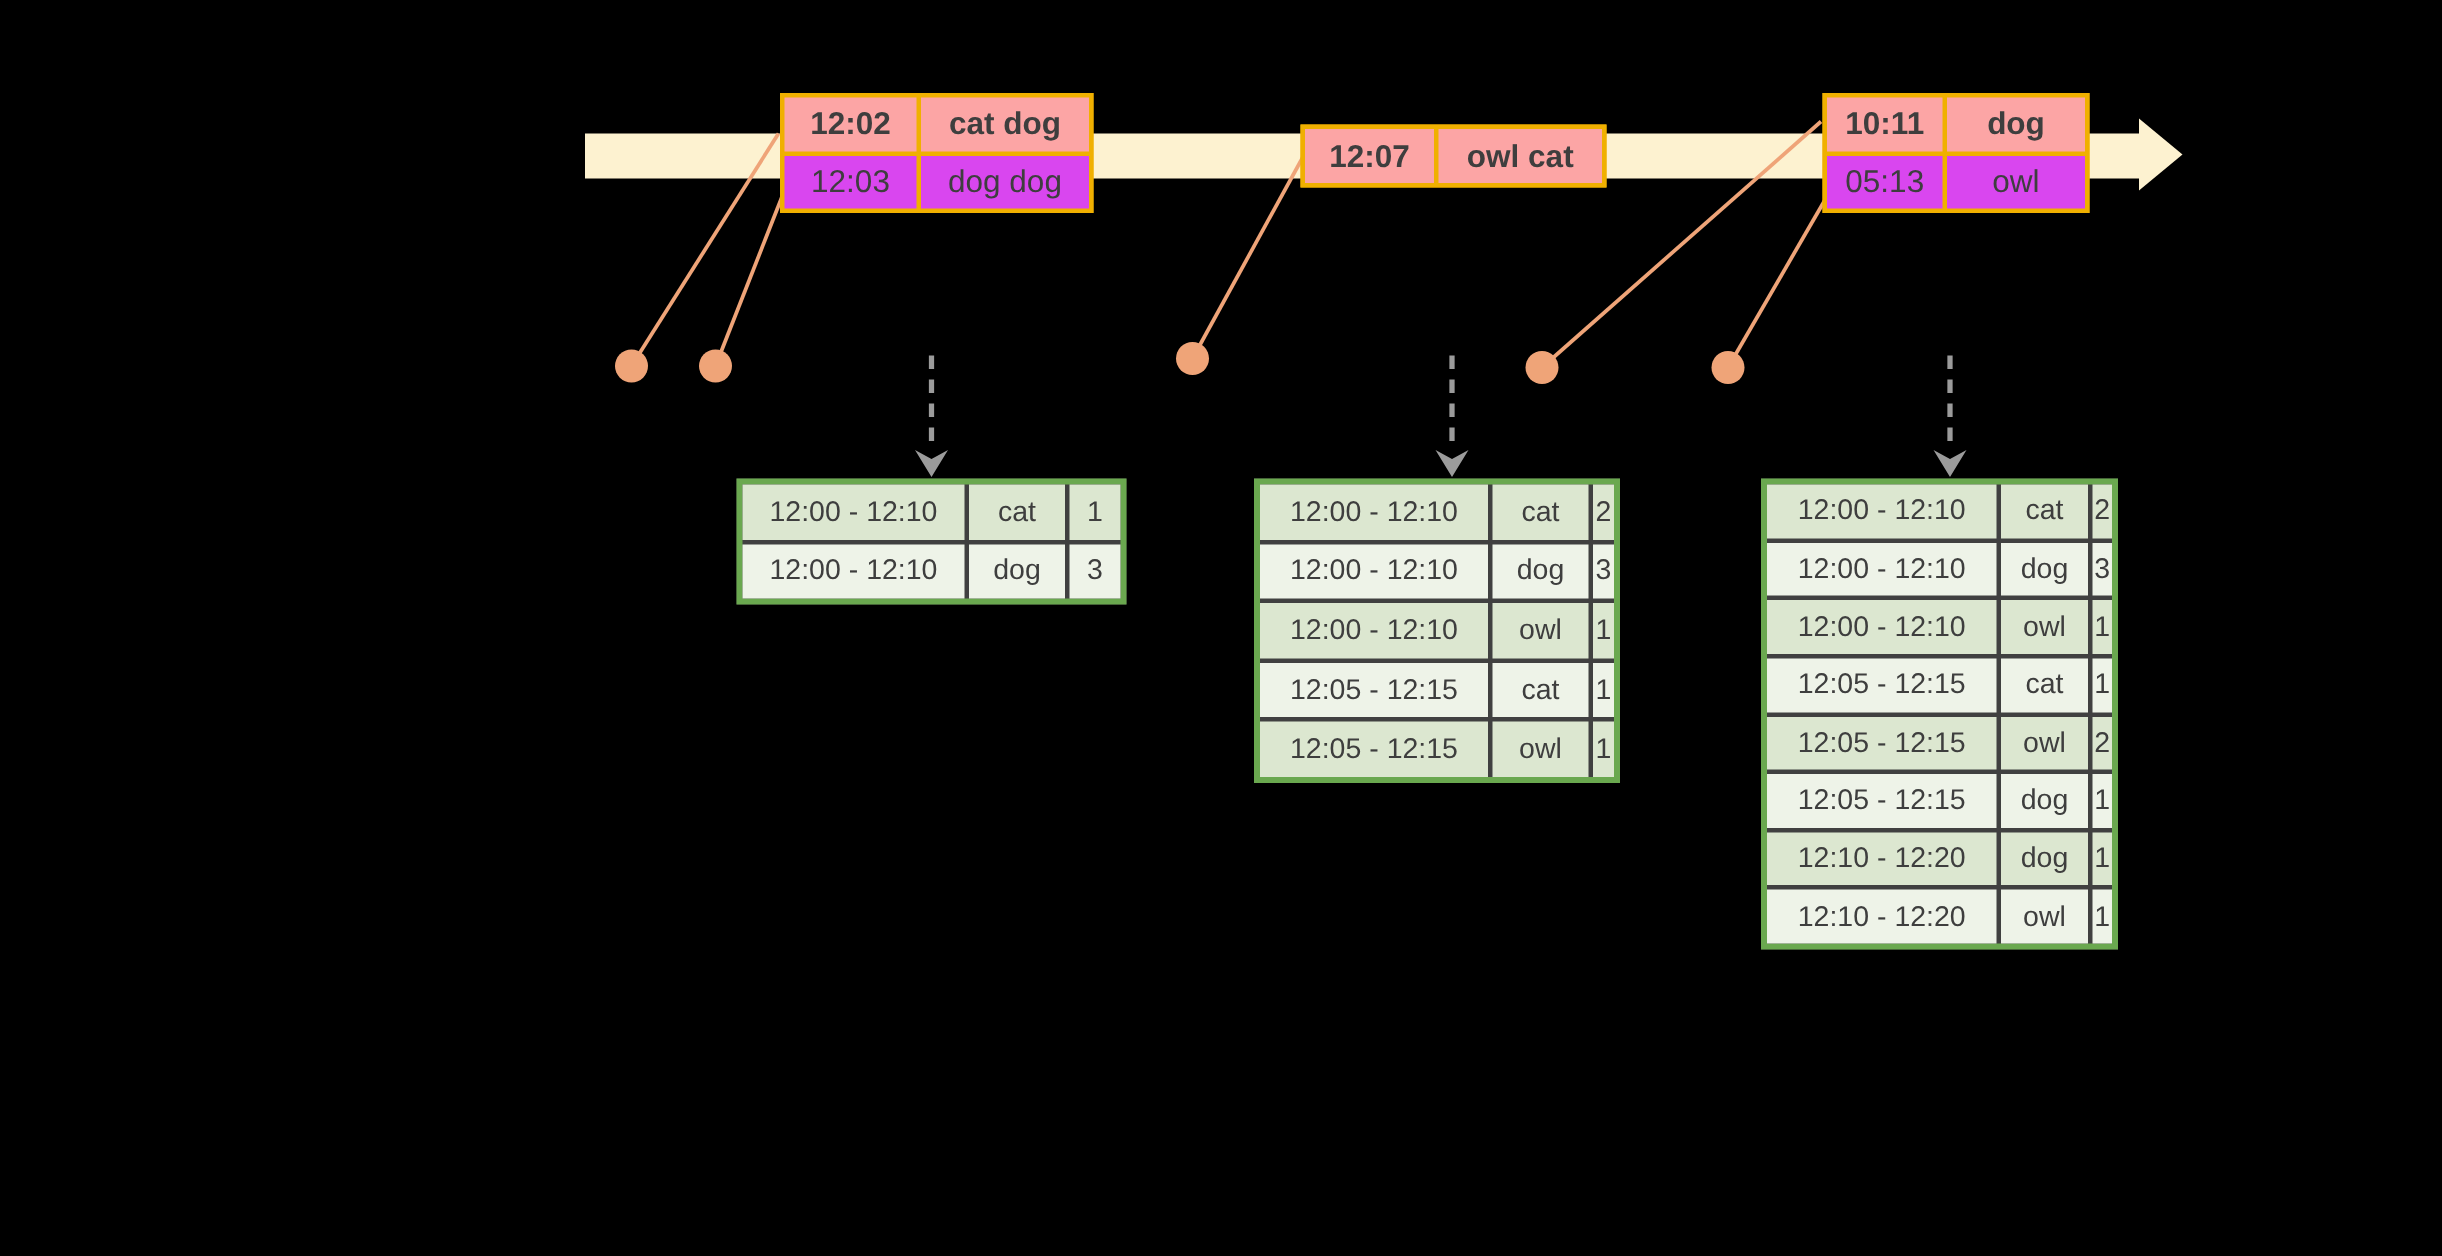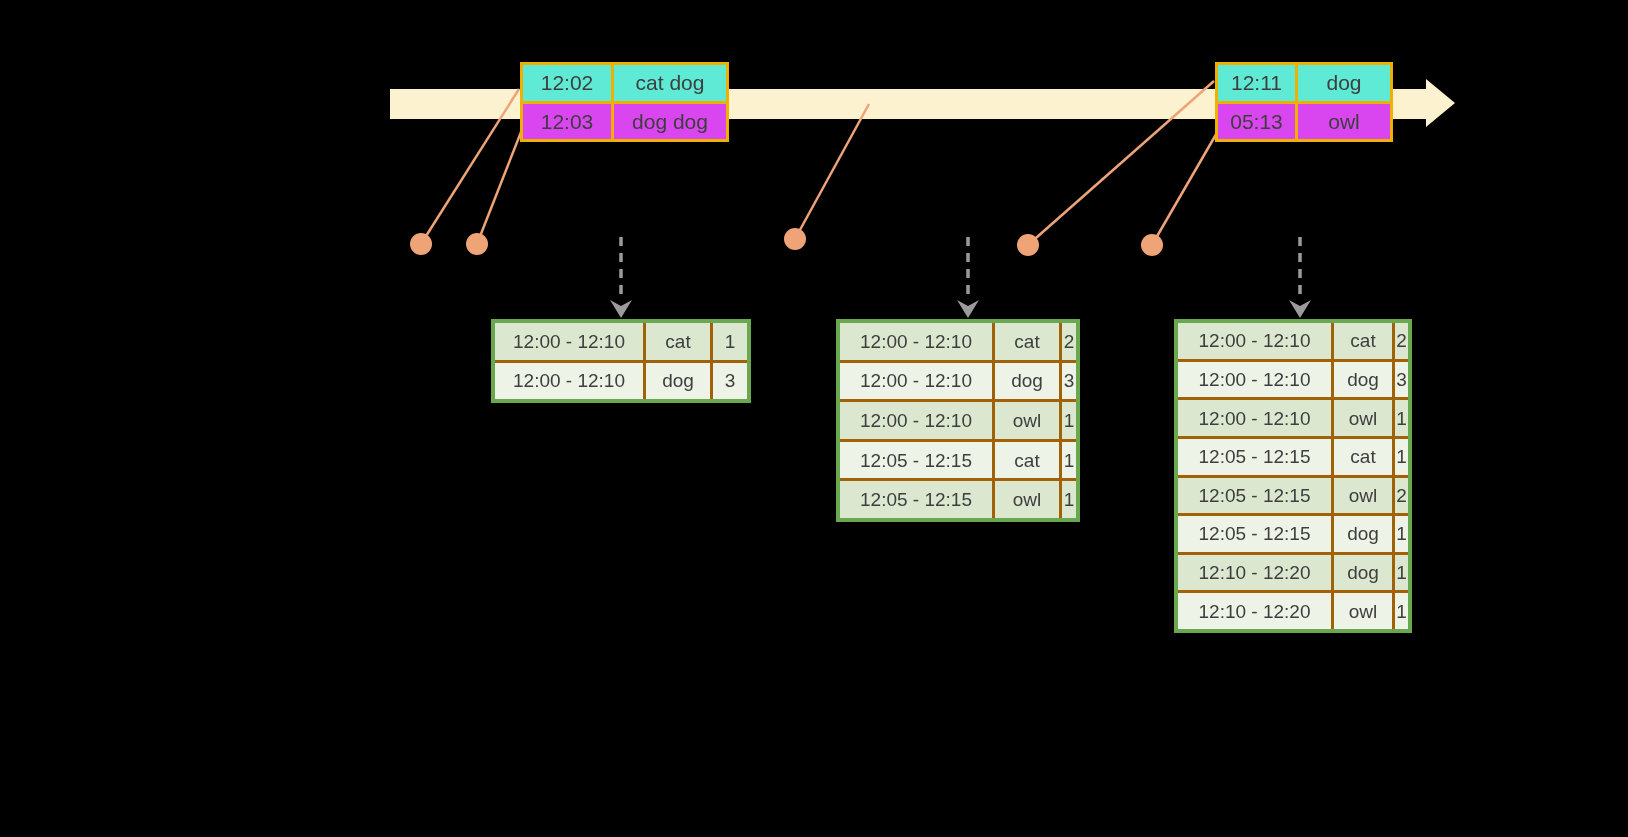--- a/index.html
+++ b/index.html
@@ -22,25 +22,25 @@
   .dtable .cell{
     display:flex;align-items:center;justify-content:center;
     white-space:nowrap;
     line-height:1;
   }
   .etable{
     border:3px solid #f0b000;
     background:#f0b000;
     font-size:21px;
   }
-  .etable .dark{background:#5eead4;}
+  .etable .dark{background:#fca5a5;font-weight:bold;}
   .etable .light{background:#d946ef;}
   .gtable{
     border:4px solid #6aa84f;
-    background:#a16207;
+    background:#404040;
     font-size:19px;
   }
   .gtable .dark{background:#dce7d0;}
   .gtable .light{background:#eef3e8;}
 </style>
 </head>
 <body>
 
 <div class="stage">
 
@@ -75,23 +75,27 @@
     </g>
   </svg>
 
   <div class="dtable etable" style="left:520px;top:62px;width:209px;height:80px;grid-template-columns:88px 1fr;">
       <div class="cell dark">12:02</div>
       <div class="cell dark">cat dog</div>
       <div class="cell light">12:03</div>
       <div class="cell light">dog dog</div>
     </div>
 
+  <div class="dtable etable" style="left:867px;top:83px;width:204px;height:42px;grid-template-columns:86px 1fr;">
+      <div class="cell dark">12:07</div>
+      <div class="cell dark">owl cat</div>
+    </div>
 
   <div class="dtable etable" style="left:1215px;top:62px;width:178px;height:80px;grid-template-columns:77px 1fr;">
-      <div class="cell dark">12:11</div>
+      <div class="cell dark">10:11</div>
       <div class="cell dark">dog</div>
       <div class="cell light">05:13</div>
       <div class="cell light">owl</div>
     </div>
 
   <div class="dtable gtable" style="left:491px;top:319px;width:260px;height:84px;grid-template-columns:148px 64px 1fr;">
       <div class="cell dark">12:00 - 12:10</div>
       <div class="cell dark">cat</div>
       <div class="cell dark">1</div>
       <div class="cell light">12:00 - 12:10</div>

